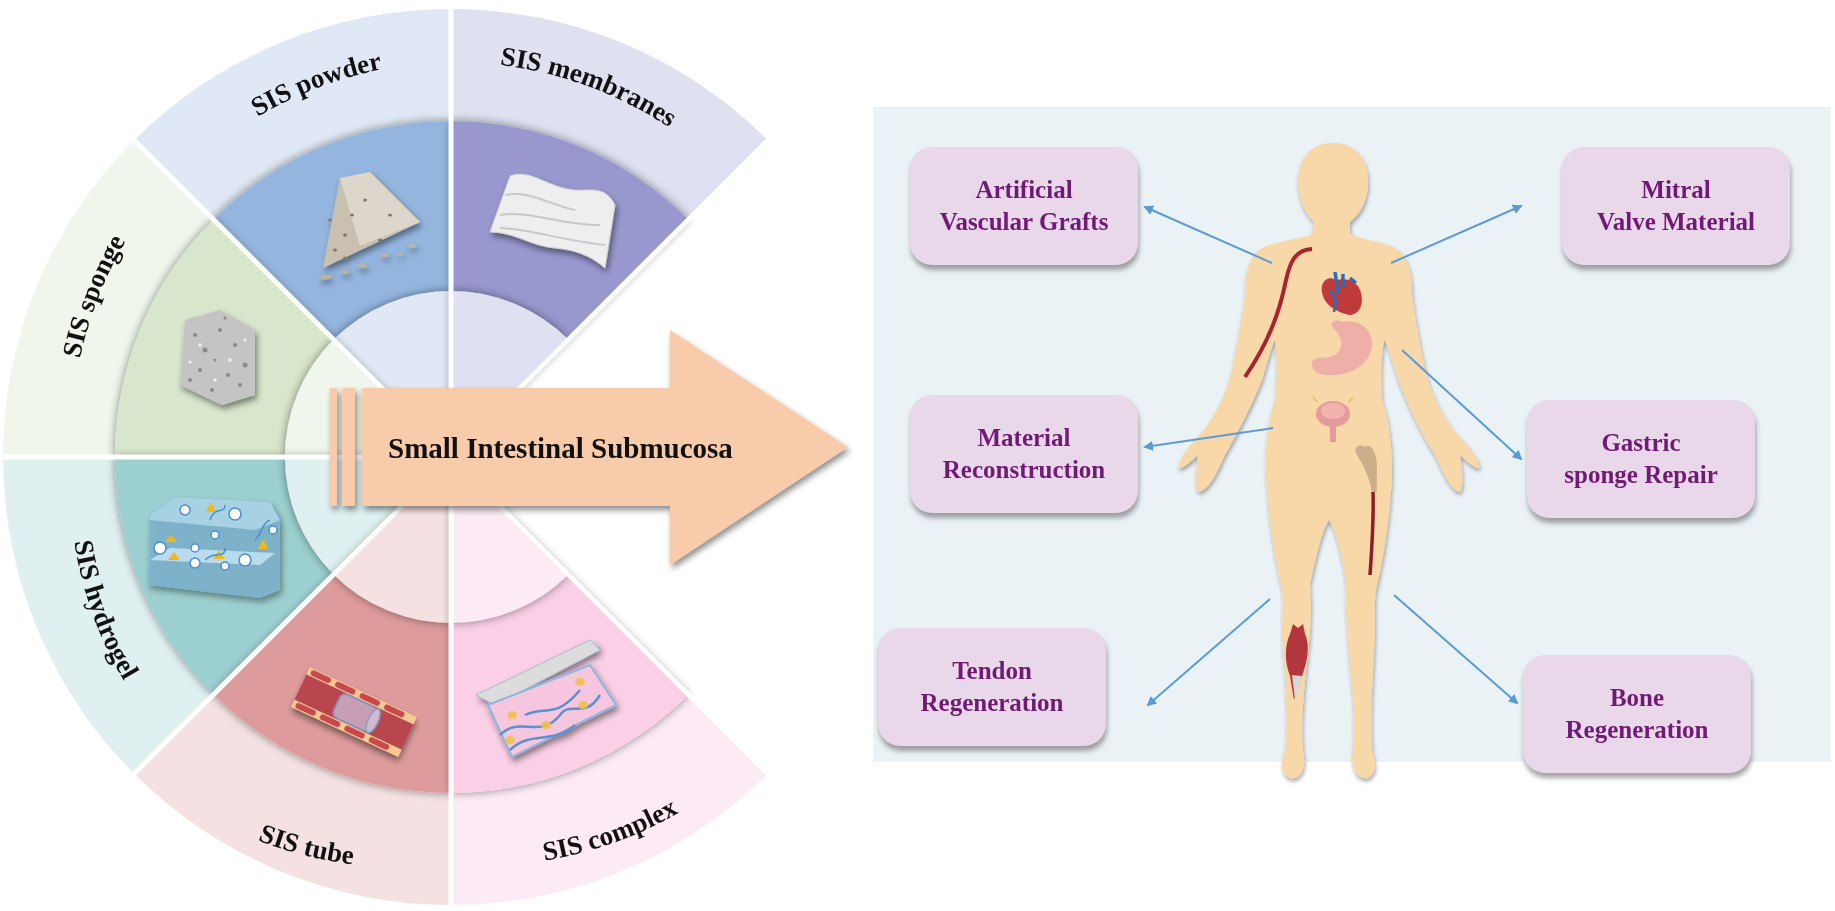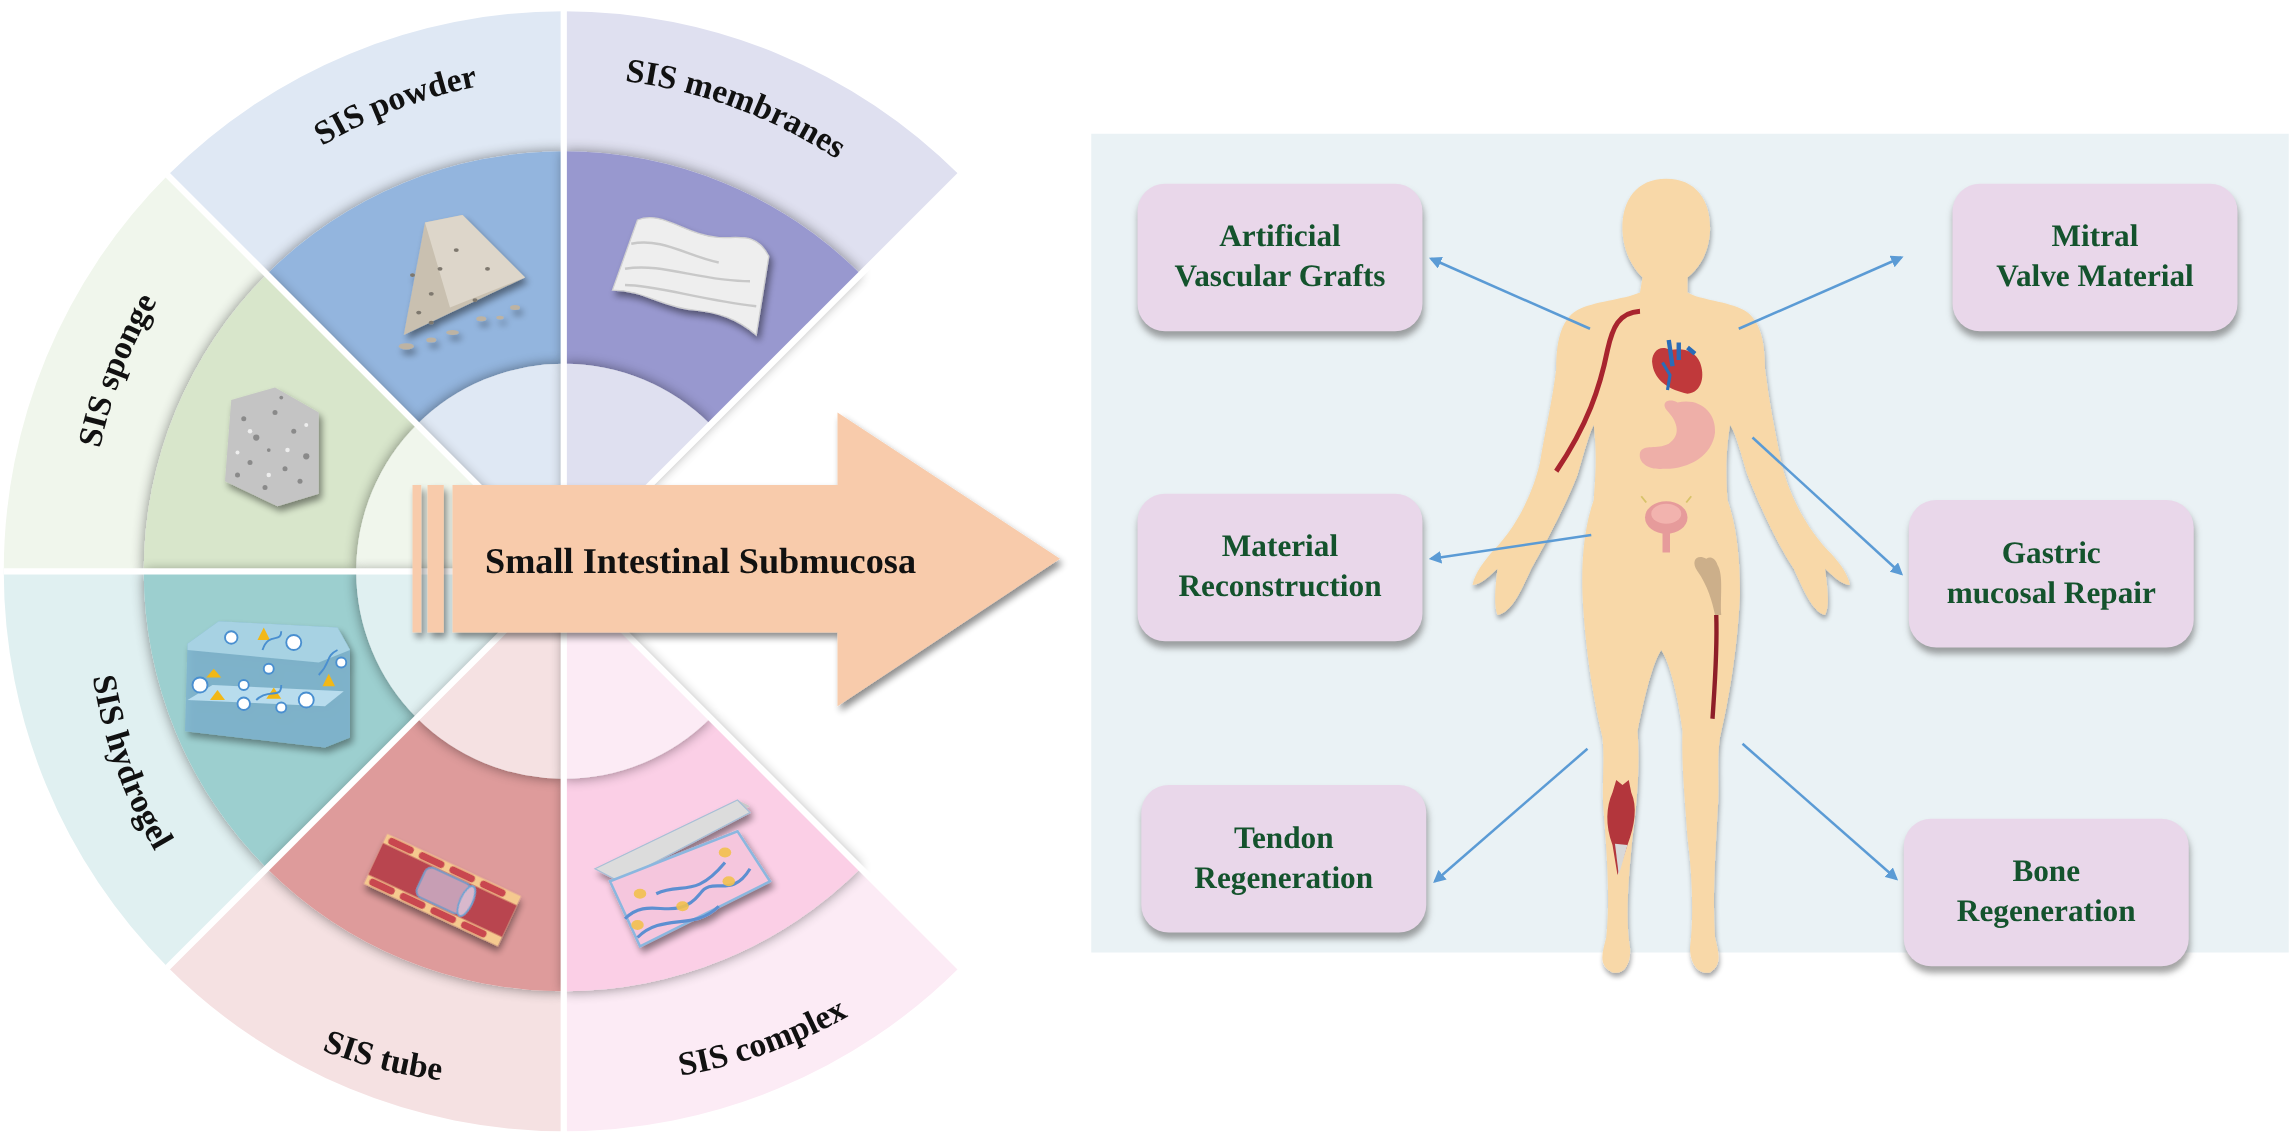--- a/index.html
+++ b/index.html
@@ -4,21 +4,21 @@
 <style>
   html, body { margin:0; padding:0; background:#ffffff; }
   body { width:1835px; height:911px; position:relative; overflow:hidden; font-family:"Liberation Serif", "DejaVu Serif", serif; }
   svg { position:absolute; left:0; top:0; }
   .seg-label { font-family:"Liberation Serif", serif; font-weight:bold; font-size:27px; fill:#111; }
   .arrow-text { font-family:"Liberation Serif", serif; font-weight:bold; font-size:29px; fill:#111; }
   .panel { position:absolute; left:873px; top:107px; width:958px; height:655px; background:#eaf2f5; }
   .app-box { position:absolute; width:228px; height:118px; background:#e9d7ea; border-radius:22px;
     box-shadow: 1px 5px 5px rgba(90,90,90,0.55); display:flex; align-items:center; justify-content:center;
     text-align:center; }
-  .app-box span { font-family:"Liberation Serif", serif; font-weight:bold; font-size:25px; line-height:32px; color:#14532d; white-space:pre-line; }
+  .app-box span { font-family:"Liberation Serif", serif; font-weight:bold; font-size:25px; line-height:32px; color:#701a75; white-space:pre-line; }
 </style>
 </head>
 <body>
 
 <svg width="900" height="911" viewBox="0 0 900 911">
   <defs>
     <filter id="softShadow" x="-20%" y="-20%" width="140%" height="140%">
       <feGaussianBlur in="SourceAlpha" stdDeviation="5"></feGaussianBlur>
       <feOffset dx="0" dy="0" result="b"></feOffset>
       <feComponentTransfer>
@@ -315,22 +315,22 @@
 <div class="app-box" style="left:1527px; top:147px;margin-left:35px;">
     <span>Mitral
 Valve Material</span>
   </div>
 <div class="app-box" style="left:910px; top:395px;">
     <span>Material
 Reconstruction</span>
   </div>
 <div class="app-box" style="left:1527px; top:400px;">
     <span>Gastric
-mucosal Repair</span>
-  </div>
-<div class="app-box" style="left:913px; top:628px;">
+sponge Repair</span>
+  </div>
+<div class="app-box" style="left:878px; top:628px;">
     <span>Tendon
 Regeneration</span>
   </div>
 <div class="app-box" style="left:1523px; top:655px;text-align:center;">
     <span>Bone
 Regeneration</span>
   </div>
 
 </body></html>

